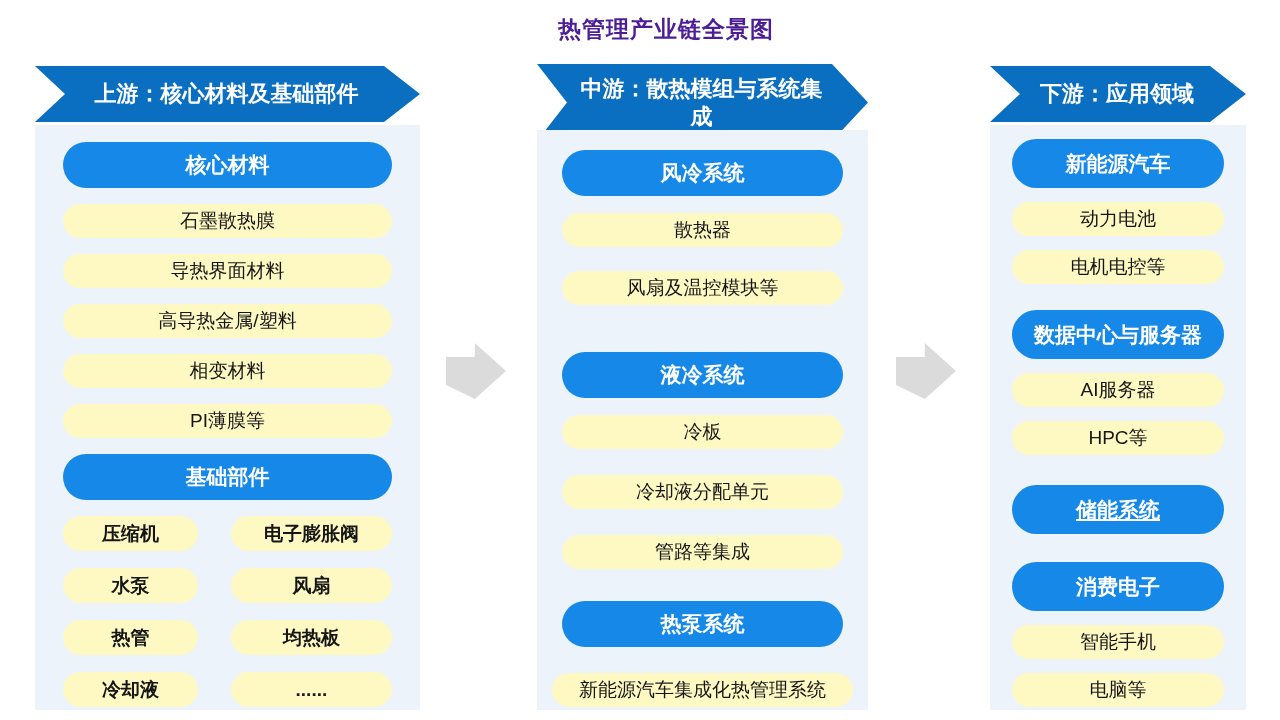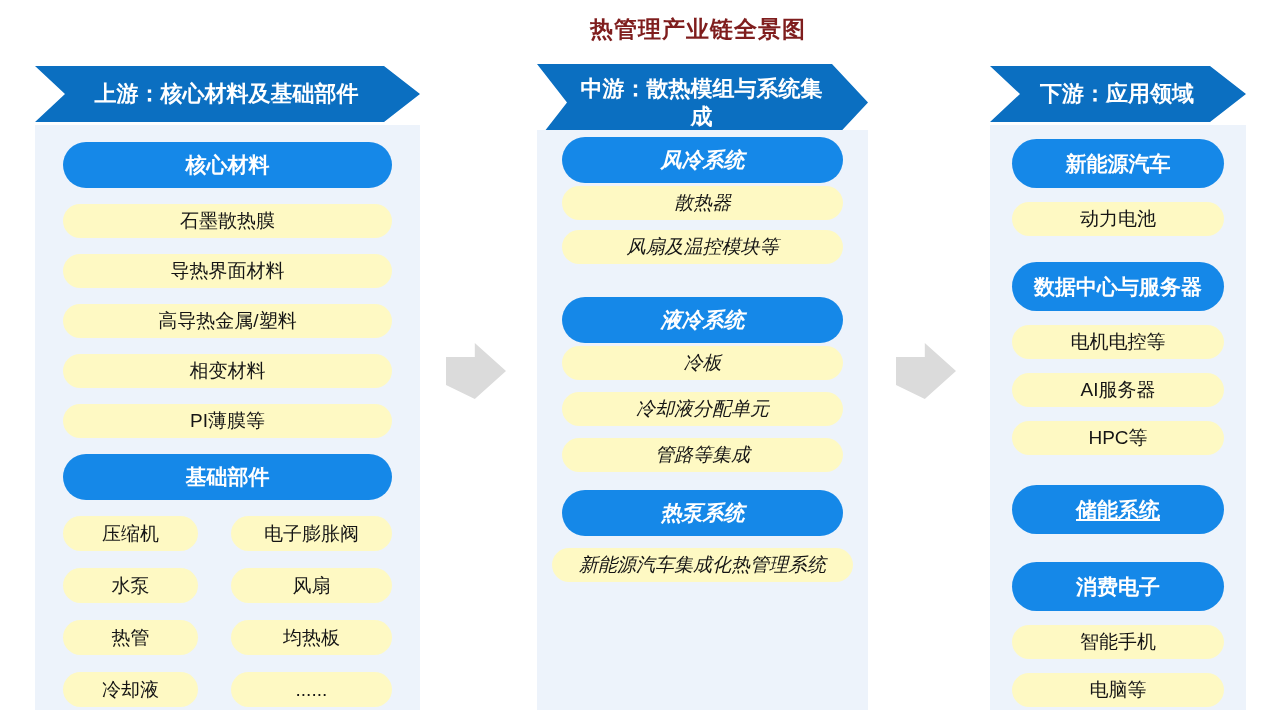--- a/index.html
+++ b/index.html
@@ -1,53 +1,53 @@
 <!DOCTYPE html>
 <html><head>
 <meta charset="utf-8">
 <style>
   html,body{margin:0;padding:0;background:#ffffff;}
   body{font-family:"Liberation Sans","DejaVu Sans",sans-serif;}
   .stage{position:relative;width:1280px;height:720px;background:#ffffff;overflow:hidden;}
 
   .title{position:absolute;top:14px;left:558px;width:280px;margin:0;
-         text-align:center;font-size:23px;font-weight:bold;color:#7f1d1d;letter-spacing:1px;}
+         font-size:23px;font-weight:bold;color:#4c1d95;letter-spacing:1px;}
 
   .col{position:absolute;top:66px;height:644px;}
   .col1{left:35px;width:385px;}
   .col2{left:537px;width:331px;top:64px;height:646px;}
   .col3{left:990px;width:256px;}
 
   .banner{position:absolute;top:0;left:0;right:0;height:56px;background:#0B6FC1;color:#ffffff;
           display:flex;align-items:center;justify-content:center;text-align:center;
           font-weight:bold;font-size:22px;line-height:1.25;
           clip-path:polygon(0 0,calc(100% - 36px) 0,100% 50%,calc(100% - 36px) 100%,0 100%,30px 50%);
           padding:0 30px 0 28px;box-sizing:border-box;}
   .col2 .banner{height:77px;}
   .banner .btxt{display:inline-block;}
   .col2 .banner .btxt{max-width:242px;}
 
   .panel{position:absolute;top:59px;left:0;right:0;bottom:0;background:#EDF3FB;
          display:flex;flex-direction:column;align-items:center;box-sizing:border-box;}
   .col1 .panel{padding:17px 28px 12px;gap:16px;}
-  .col2 .panel{top:66px;padding:7px 25px 13px;gap:3px;font-style:italic;}
+  .col2 .panel{top:66px;padding:20px 25px 13px;gap:17px;}
   .col3 .panel{padding:14px 22px 14px;gap:14px;}
 
   .pill{flex:none;width:100%;height:34px;border-radius:999px;background:#fef9c3;color:#151515;
         display:flex;align-items:center;justify-content:center;font-size:19px;box-sizing:border-box;
         text-align:center;white-space:nowrap;}
   .pill.hdr{background:#1588E8;color:#ffffff;font-weight:bold;font-size:21px;height:46px;}
   .col3 .pill.hdr{height:49px;}
 
   .mt7{margin-top:7px;}  .mt9{margin-top:9px;}  .mt12{margin-top:12px;}
   .mt14{margin-top:14px;} .mt15{margin-top:15px;} .mt16{margin-top:16px;text-decoration:underline;} .mt30{margin-top:30px;}
   .wide{width:calc(100% + 20px);font-size:19px;}
 
   .grid2{width:100%;display:grid;grid-template-columns:41% 49%;justify-content:space-between;
-         row-gap:17px;}
+         row-gap:17px;font-weight:bold;}
   .grid2 .pill{height:35px;}
 
   .flow-arrow{position:absolute;top:343px;width:60px;height:56px;background:#DBDBDB;
               clip-path:polygon(0 25%,48% 25%,48% 0,100% 50%,48% 100%,0 75%);}
   .arrow1{left:446px;} .arrow2{left:896px;}
 </style>
 </head>
 <body>
 
 <div class="stage">
@@ -100,22 +100,22 @@
 
   <div class="flow-arrow arrow2"></div>
 
   <section class="col col3">
     <div class="banner">
       <span class="btxt">下游：应用领域</span>
     </div>
     <div class="panel">
       <div class="pill hdr">新能源汽车</div>
       <div class="pill">动力电池</div>
+      <div class="pill">电机电控等</div>
       <div class="pill hdr mt12">数据中心与服务器</div>
-      <div class="pill">电机电控等</div>
       <div class="pill">AI服务器</div>
       <div class="pill">HPC等</div>
       <div class="pill hdr mt16">储能系统</div>
       <div class="pill hdr mt14">消费电子</div>
       <div class="pill">智能手机</div>
       <div class="pill">电脑等</div>
     </div>
   </section>
 
 </div>

